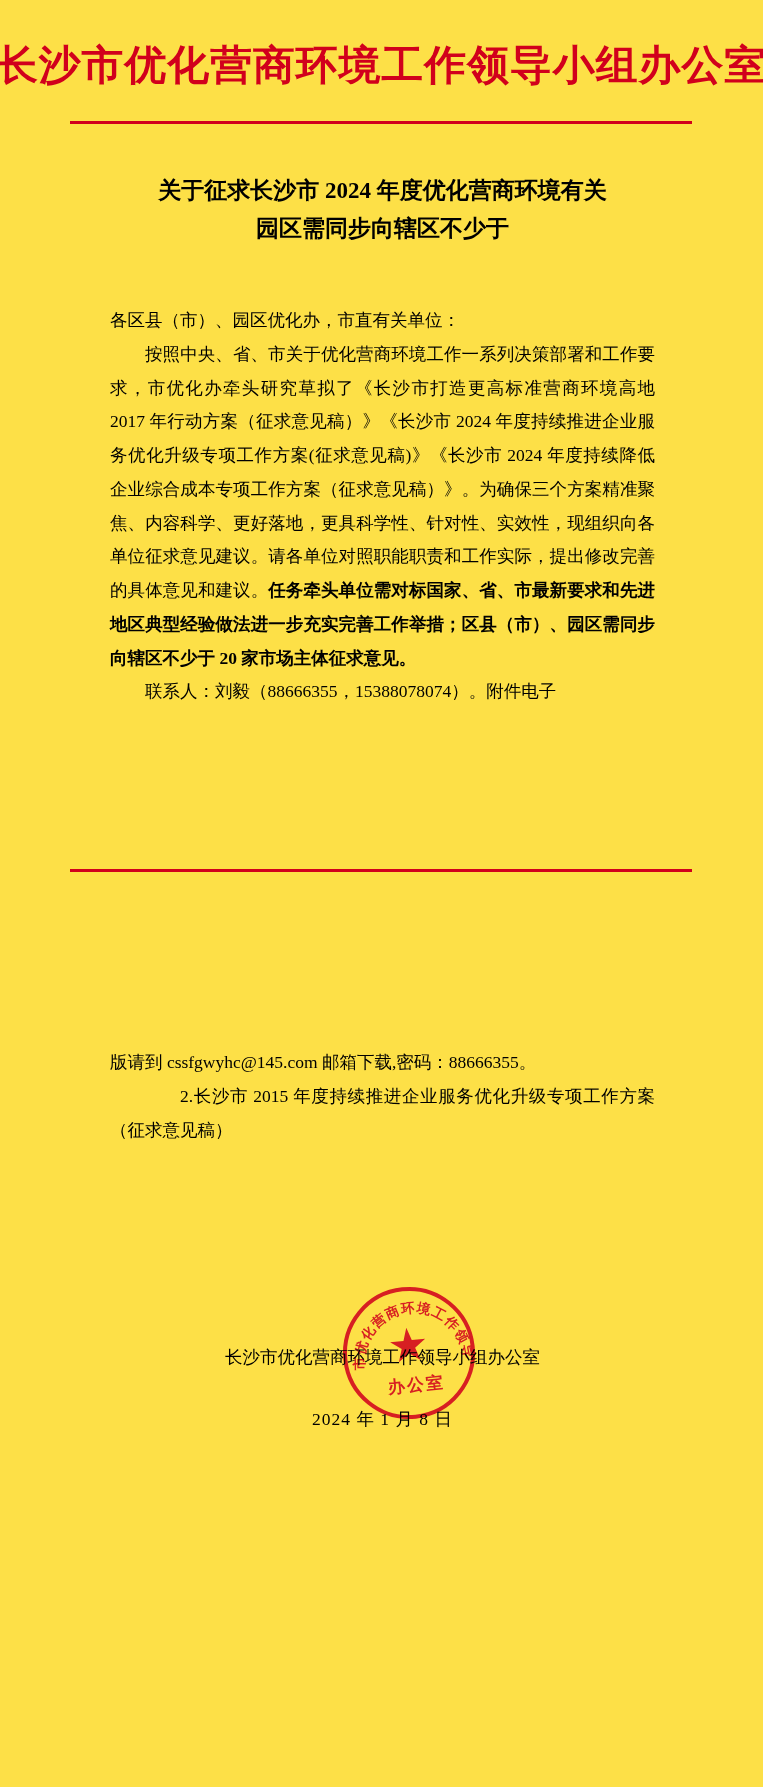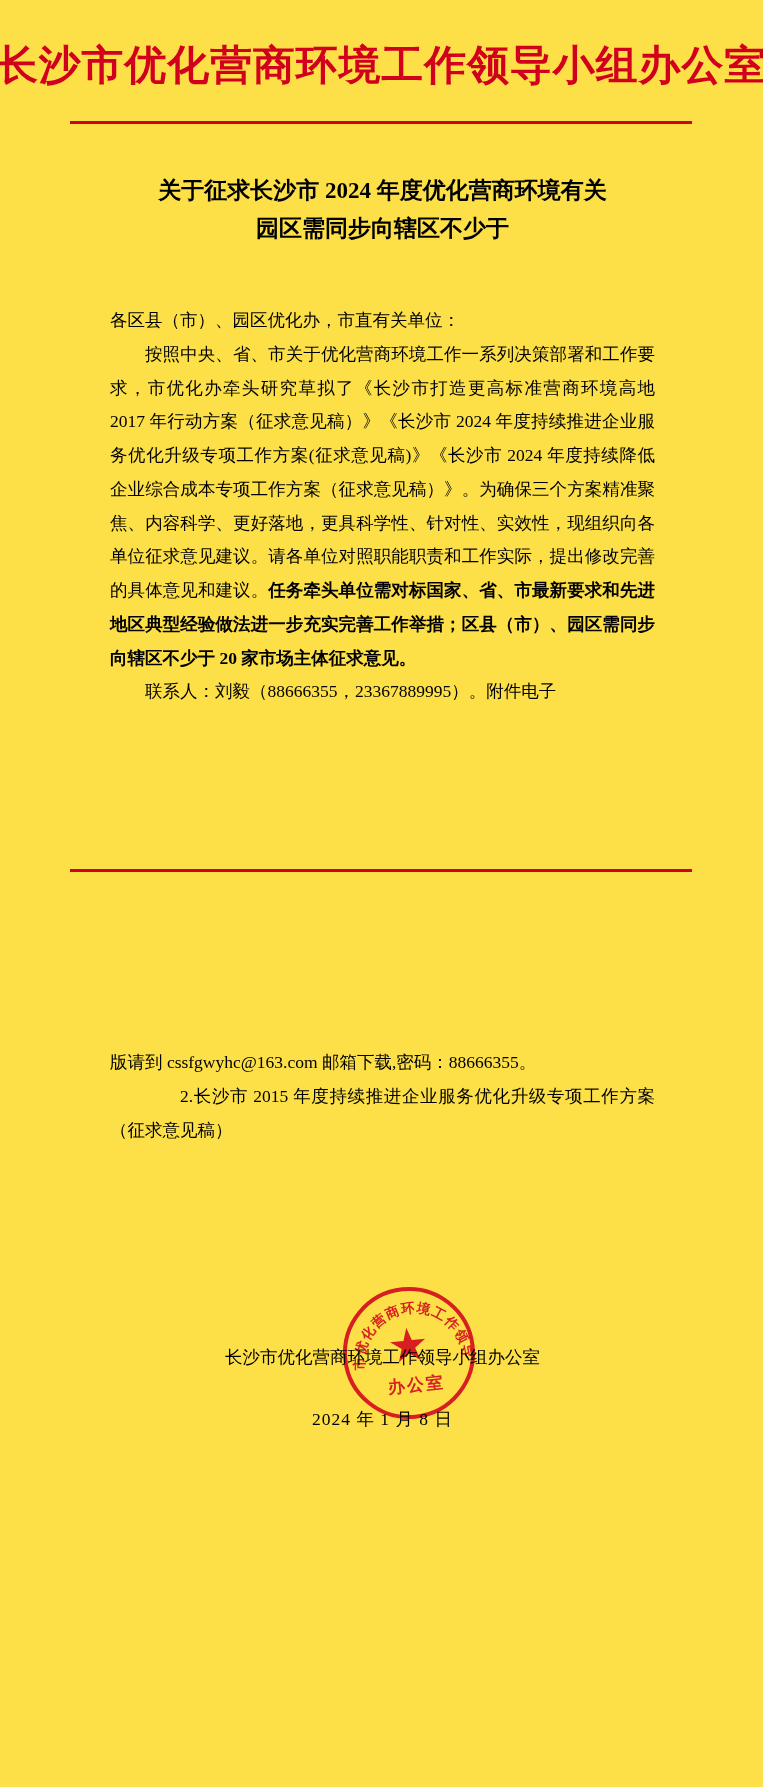--- a/index.html
+++ b/index.html
@@ -189,27 +189,27 @@
   <div class="rule-top"></div>
 
   <div class="doc-title">
     <div>关于征求长沙市 2024 年度优化营商环境有关</div>
     <div>园区需同步向辖区不少于</div>
   </div>
 
   <div class="body-block">
     <p class="p">各区县（市）、园区优化办，市直有关单位：</p>
     <p class="p indent"><span>按照中央、省、市关于优化营商环境工作一系列决策部署和工作要求，市优化办牵头研究草拟了《长沙市打造更高标准营商环境高地 2017 年行动方案（征求意见稿）》《长沙市 2024 年度持续推进企业服务优化升级专项工作方案(征求意见稿)》《长沙市 2024 年度持续降低企业综合成本专项工作方案（征求意见稿）》。为确保三个方案精准聚焦、内容科学、更好落地，更具科学性、针对性、实效性，现组织向各单位征求意见建议。请各单位对照职能职责和工作实际，提出修改完善的具体意见和建议。</span><span class="bold">任务牵头单位需对标国家、省、市最新要求和先进地区典型经验做法进一步充实完善工作举措；区县（市）、园区需同步向辖区不少于 20 家市场主体征求意见。</span></p>
-    <p class="p indent">联系人：刘毅（88666355，23367889995）。附件电子</p>
+    <p class="p indent">联系人：刘毅（88666355，15388078074）。附件电子</p>
   </div>
 
   <div class="rule-mid"></div>
 
   <div class="body-block-2">
-    <p class="p">版请到 cssfgwyhc@163.com 邮箱下载,密码：88666355。</p>
+    <p class="p">版请到 cssfgwyhc@145.com 邮箱下载,密码：88666355。</p>
     <p class="p indent3">2.长沙市 2015 年度持续推进企业服务优化升级专项工作方案（征求意见稿）</p>
   </div>
 
   <div class="seal">
     <div class="seal-inner">
       <svg class="seal-text-arc" viewBox="0 0 132 132">
         <defs>
           <path id="arcpath" d="M 16,72 A 50,50 0 1 1 116,72"></path>
         </defs>
         <text>

